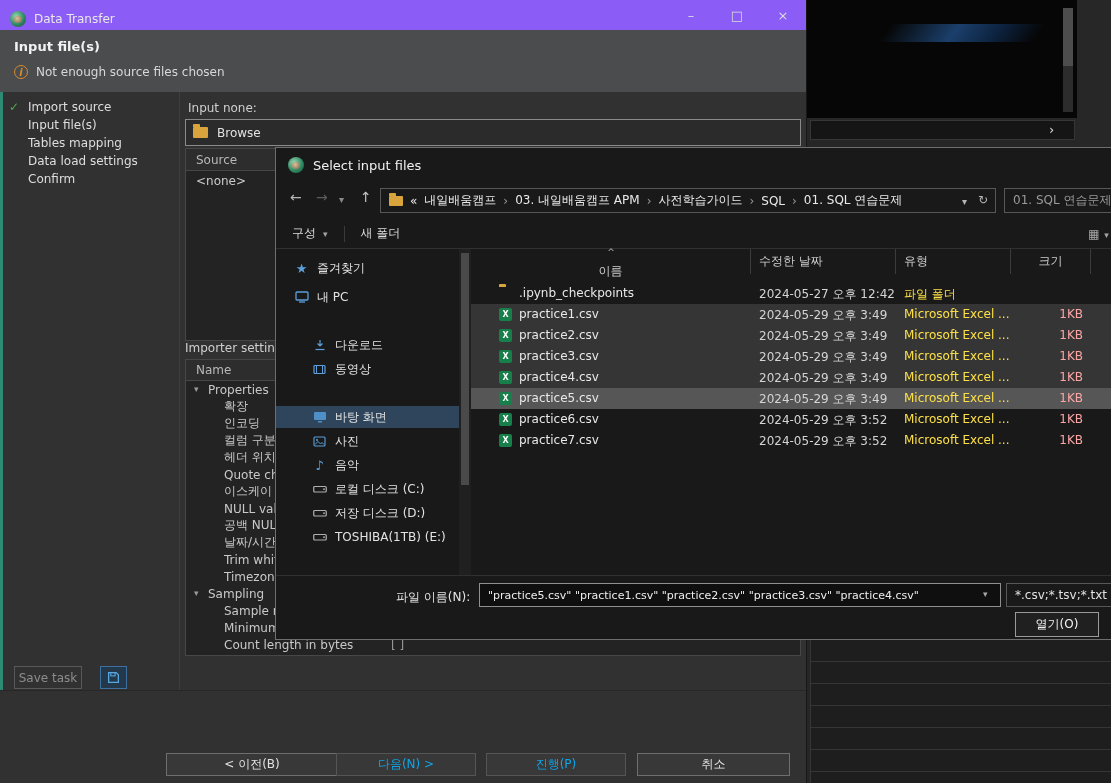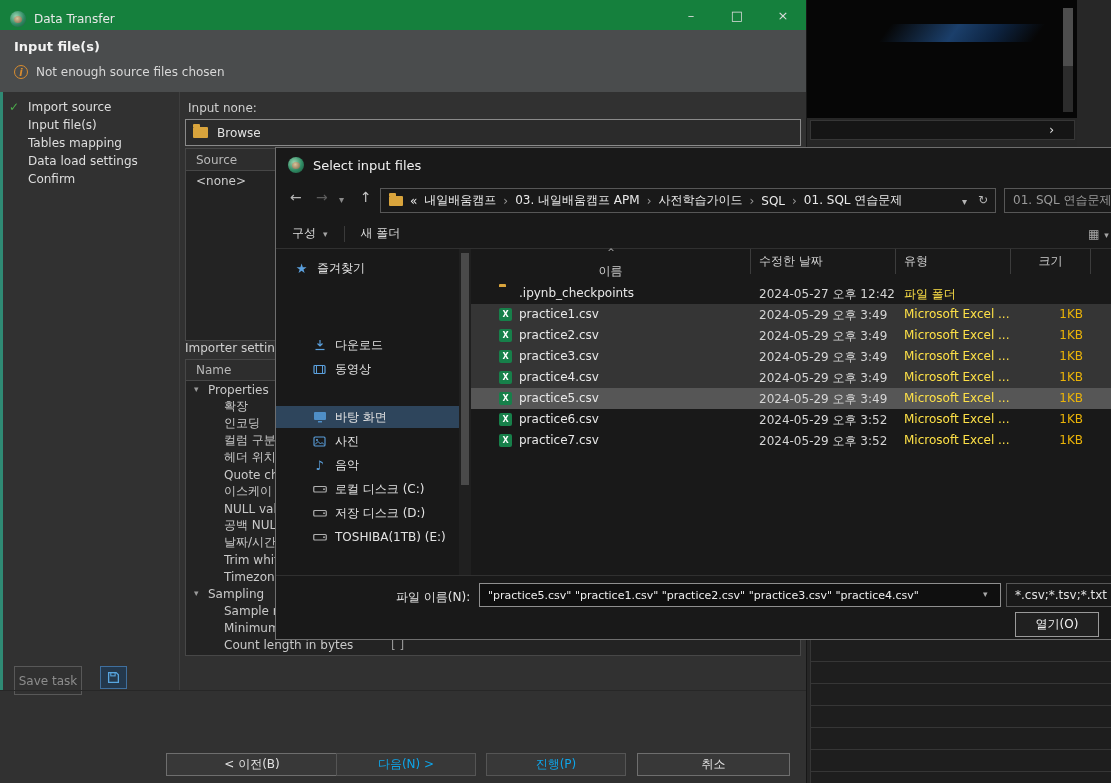--- a/index.html
+++ b/index.html
@@ -14,21 +14,21 @@
   .bg-scroll{position:absolute;left:256px;top:8px;width:10px;height:104px;background:#2c2c2c}
   .bg-scroll .thumb{position:absolute;left:0;top:0;width:10px;height:58px;background:#4d4d4d}
   .bg-strip{position:absolute;left:1077px;top:0;width:34px;height:147px;background:#272727}
   .bg-panelrow{position:absolute;left:810px;top:120px;width:265px;height:20px;background:#151515;
     border:1px solid #363636;display:flex;align-items:center;justify-content:flex-end;padding-right:20px;color:#e6e6e6}
   .bg-grid{position:absolute;left:810px;top:640px;width:301px;height:143px;border-left:1px solid #363636;
     background:repeating-linear-gradient(to bottom,#1e1e1e 0 21px,#363636 21px 22px)}
 
   
   .wizard{position:absolute;left:0;top:0;width:807px;height:783px;background:#313131;border-right:1px solid #171717}
-  .w-titlebar{position:absolute;left:0;top:0;width:100%;height:38px;background:#15803d;
+  .w-titlebar{position:absolute;left:0;top:0;width:100%;height:38px;background:#8b5cf6;
     display:flex;align-items:center;gap:8px;padding-left:10px;border-bottom:1px solid #2c2c2c}
   .app-icon{width:16px;height:16px;border-radius:50%;flex:0 0 auto;
     background:radial-gradient(circle at 38% 35%,#9ad6b2,#2f8a63 55%,#1b5038);position:relative}
   .app-icon::after{content:"";position:absolute;left:4px;top:5px;width:8px;height:7px;border-radius:50%;
     background:radial-gradient(circle at 40% 35%,#d9c39a,#7a6247)}
   .w-title{color:#e8e8e8}
   .w-controls{position:absolute;right:0;top:0;height:30px;display:flex}
   .w-ctrl{width:46px;height:30px;display:flex;align-items:center;justify-content:center;color:#dcdcdc;font-size:13px}
 
   .w-header{position:absolute;left:0;top:30px;width:100%;height:62px;background:#4a4c4d;overflow:hidden}
@@ -56,21 +56,21 @@
   .src-row{height:19px;display:flex;align-items:center;padding-left:10px;color:#cccccc}
 
   .lbl-importer{position:absolute;left:185px;top:341px;color:#cfcfcf}
   .name-panel{position:absolute;left:185px;top:359px;width:616px;height:297px;background:#232323;border:1px solid #474747;overflow:hidden}
   .name-head{height:21px;background:#2d2d2d;border-bottom:1px solid #474747;display:flex;align-items:center;padding-left:10px;color:#b8b8b8}
   .trow{position:relative;height:17px;display:flex;align-items:center;padding-left:38px;color:#c9c9c9;white-space:nowrap}
   .trow.grp{padding-left:22px}
   .trow .tw{position:absolute;left:8px;top:3px;color:#9a9a9a;font-size:9px}
   .trow .tval{position:absolute;left:205px;color:#9a9a9a}
 
-  .save-task{position:absolute;left:14px;top:666px;width:68px;height:29px;border:1px solid #585858;background:#313131;
+  .save-task{position:absolute;left:14px;top:666px;width:68px;height:23px;border:1px solid #585858;background:#313131;
     color:#8d8d8d;display:flex;align-items:center;justify-content:center}
   .save-ic-btn{position:absolute;left:100px;top:666px;width:27px;height:23px;border:1px solid #3f6f9e;background:#24384c;
     display:flex;align-items:center;justify-content:center}
   .w-footline{position:absolute;left:0;top:690px;width:100%;height:1px;background:#272727}
   .fbtn{position:absolute;top:753px;height:23px;border:1px solid #6e6e6e;background:#383838;color:#e2e2e2;
     display:flex;align-items:center;justify-content:center}
   .fbtn.disabled{color:#0ea5e9;border-color:#555}
   #btn-back{left:166px;width:172px}
   #btn-next{left:336px;width:140px}
   #btn-proceed{left:486px;width:140px}
@@ -109,21 +109,21 @@
   .fh-type{left:425px;width:115px;padding-left:8px}
   .fh-size{left:540px;width:80px;justify-content:center}
   .sort{position:absolute;left:0;top:-2px;width:280px;text-align:center;font-size:9px;color:#b5b5b5}
   .f-row{position:absolute;left:0;width:640px;height:21px}
   .f-row.sel{background:#353535}
   .f-row.self{background:#565656}
   .f-ic{position:absolute;left:28px;top:4px}
   .f-name{position:absolute;left:48px;top:3px;color:#e8e8e8;white-space:nowrap}
   .f-date{position:absolute;left:288px;top:3px;color:#d4d4d4;white-space:nowrap}
   .f-type{position:absolute;left:433px;top:3px;color:#fde047;white-space:nowrap}
-  .f-size{position:absolute;left:540px;top:3px;width:72px;text-align:right;color:#eab308}
+  .f-size{position:absolute;left:540px;top:3px;width:72px;text-align:right;color:#fca5a5}
   .ic-excel{width:13px;height:13px;background:#17804a;border-radius:2px;color:#fff;font-size:8px;font-weight:bold;
     display:flex;align-items:center;justify-content:center}
   .ic-folder.sm{width:14px;height:10px}
 
   .fd-bottom{position:absolute;left:0;top:427px;width:100%;height:66px;background:#191919;border-top:1px solid #303030}
   .fn-label{position:absolute;left:120px;top:13px;color:#e4e4e4}
   .fn-input{position:absolute;left:203px;top:7px;width:522px;height:24px;background:#0f0f0f;border:1px solid #8f8f8f;
     color:#ededed;padding:0 22px 0 8px;font:11px "DejaVu Sans","Liberation Sans",sans-serif;outline:none}
   .fn-drop{position:absolute;left:707px;top:13px;color:#a8a8a8;font-size:9px}
   .ft-combo{position:absolute;left:730px;top:7px;width:170px;height:24px;background:#191919;border:1px solid #575757;
@@ -330,20 +330,29 @@
         <span style="font-size:9px;margin-top:3px">▾</span>
       </span>
     </div>
 
     <div class="fd-body">
       <div class="fd-side">
         <div class="sb-item" style="top:8px">
           <span class="sb-ic glyph-blue">★</span>
           <span>즐겨찾기</span>
         </div>
+        <div class="sb-item" style="top:37px">
+          <span class="sb-ic">
+              <svg width="14" height="12" viewBox="0 0 14 12">
+                <rect x="1" y="1" width="12" height="8" rx="1" fill="none" stroke="#5ba0dd" stroke-width="1.3"></rect>
+                <line x1="4" y1="11" x2="10" y2="11" stroke="#5ba0dd" stroke-width="1.3"></line>
+              </svg>
+            </span>
+          <span>내 PC</span>
+        </div>
         <div class="sb-item child" style="top:85px">
           <span class="sb-ic">
               <svg width="12" height="12" viewBox="0 0 12 12">
                 <path d="M6 1v6M3.5 4.5 6 7l2.5-2.5" stroke="#5ba0dd" fill="none" stroke-width="1.2"></path>
                 <path d="M1.5 10.5h9" stroke="#5ba0dd" stroke-width="1.2"></path>
               </svg>
             </span>
           <span>다운로드</span>
         </div>
         <div class="sb-item child" style="top:109px">

